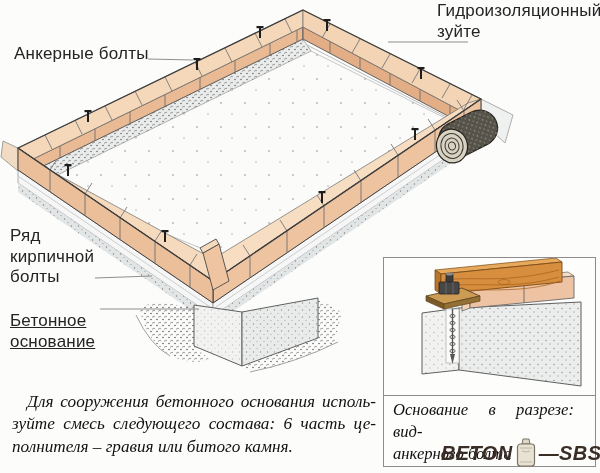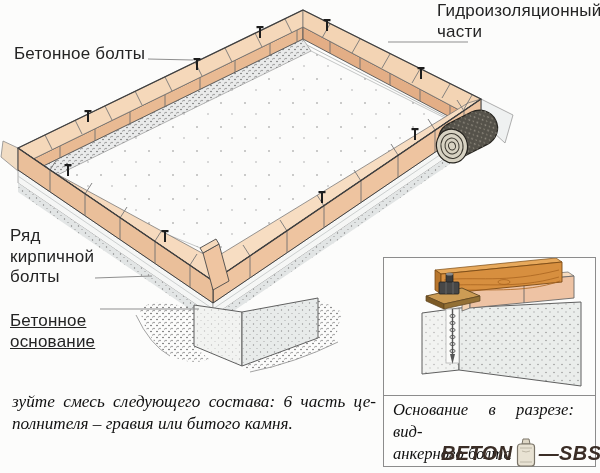--- a/index.html
+++ b/index.html
@@ -217,26 +217,27 @@
     </g>
 
     <g stroke="#8f8f8f" stroke-width="1">
       <line x1="148" y1="59" x2="193" y2="60"></line>
       <line x1="388" y1="42" x2="468" y2="42"></line>
       <line x1="95" y1="278" x2="152" y2="276"></line>
       <line x1="100" y1="309" x2="199" y2="309"></line>
     </g>
   </svg>
 
-  <div class="lbl" style="left:437px;top:1px;width:160px;">Гидроизоляционный части</div>
-  <div class="lbl" style="left:14px;top:44px;width:150px;">Бетонное болты</div>
+  <div class="lbl" style="left:437px;top:1px;width:160px;">Гидроизоляционный зуйте</div>
+  <div class="lbl" style="left:14px;top:44px;width:150px;">Анкерные болты</div>
   <div class="lbl" style="left:10px;top:226px;width:100px;">Ряд кирпичной болты</div>
   <div class="lbl" style="left:10px;top:311px;width:112px;text-decoration:underline;">Бетонное основание</div>
 
   <div class="note serif">
+    <div class="ln j indent">Для сооружения бетонного основания исполь-</div>
     <div class="ln j">зуйте смесь следующего состава: 6 часть це-</div>
     <div class="ln">полнителя – гравия или битого камня.</div>
   </div>
 
   <div class="inset-box">
     <svg width="210" height="137" viewBox="0 0 210 137">
 
       <g>
         <polygon points="38,55 75,50 75,112 38,116" fill="#f2f3f1" stroke="#5f5f5f" stroke-width="1"></polygon>
         <polygon points="38,55 75,50 75,112 38,116" fill="url(#isp)" opacity="0.5"></polygon>

